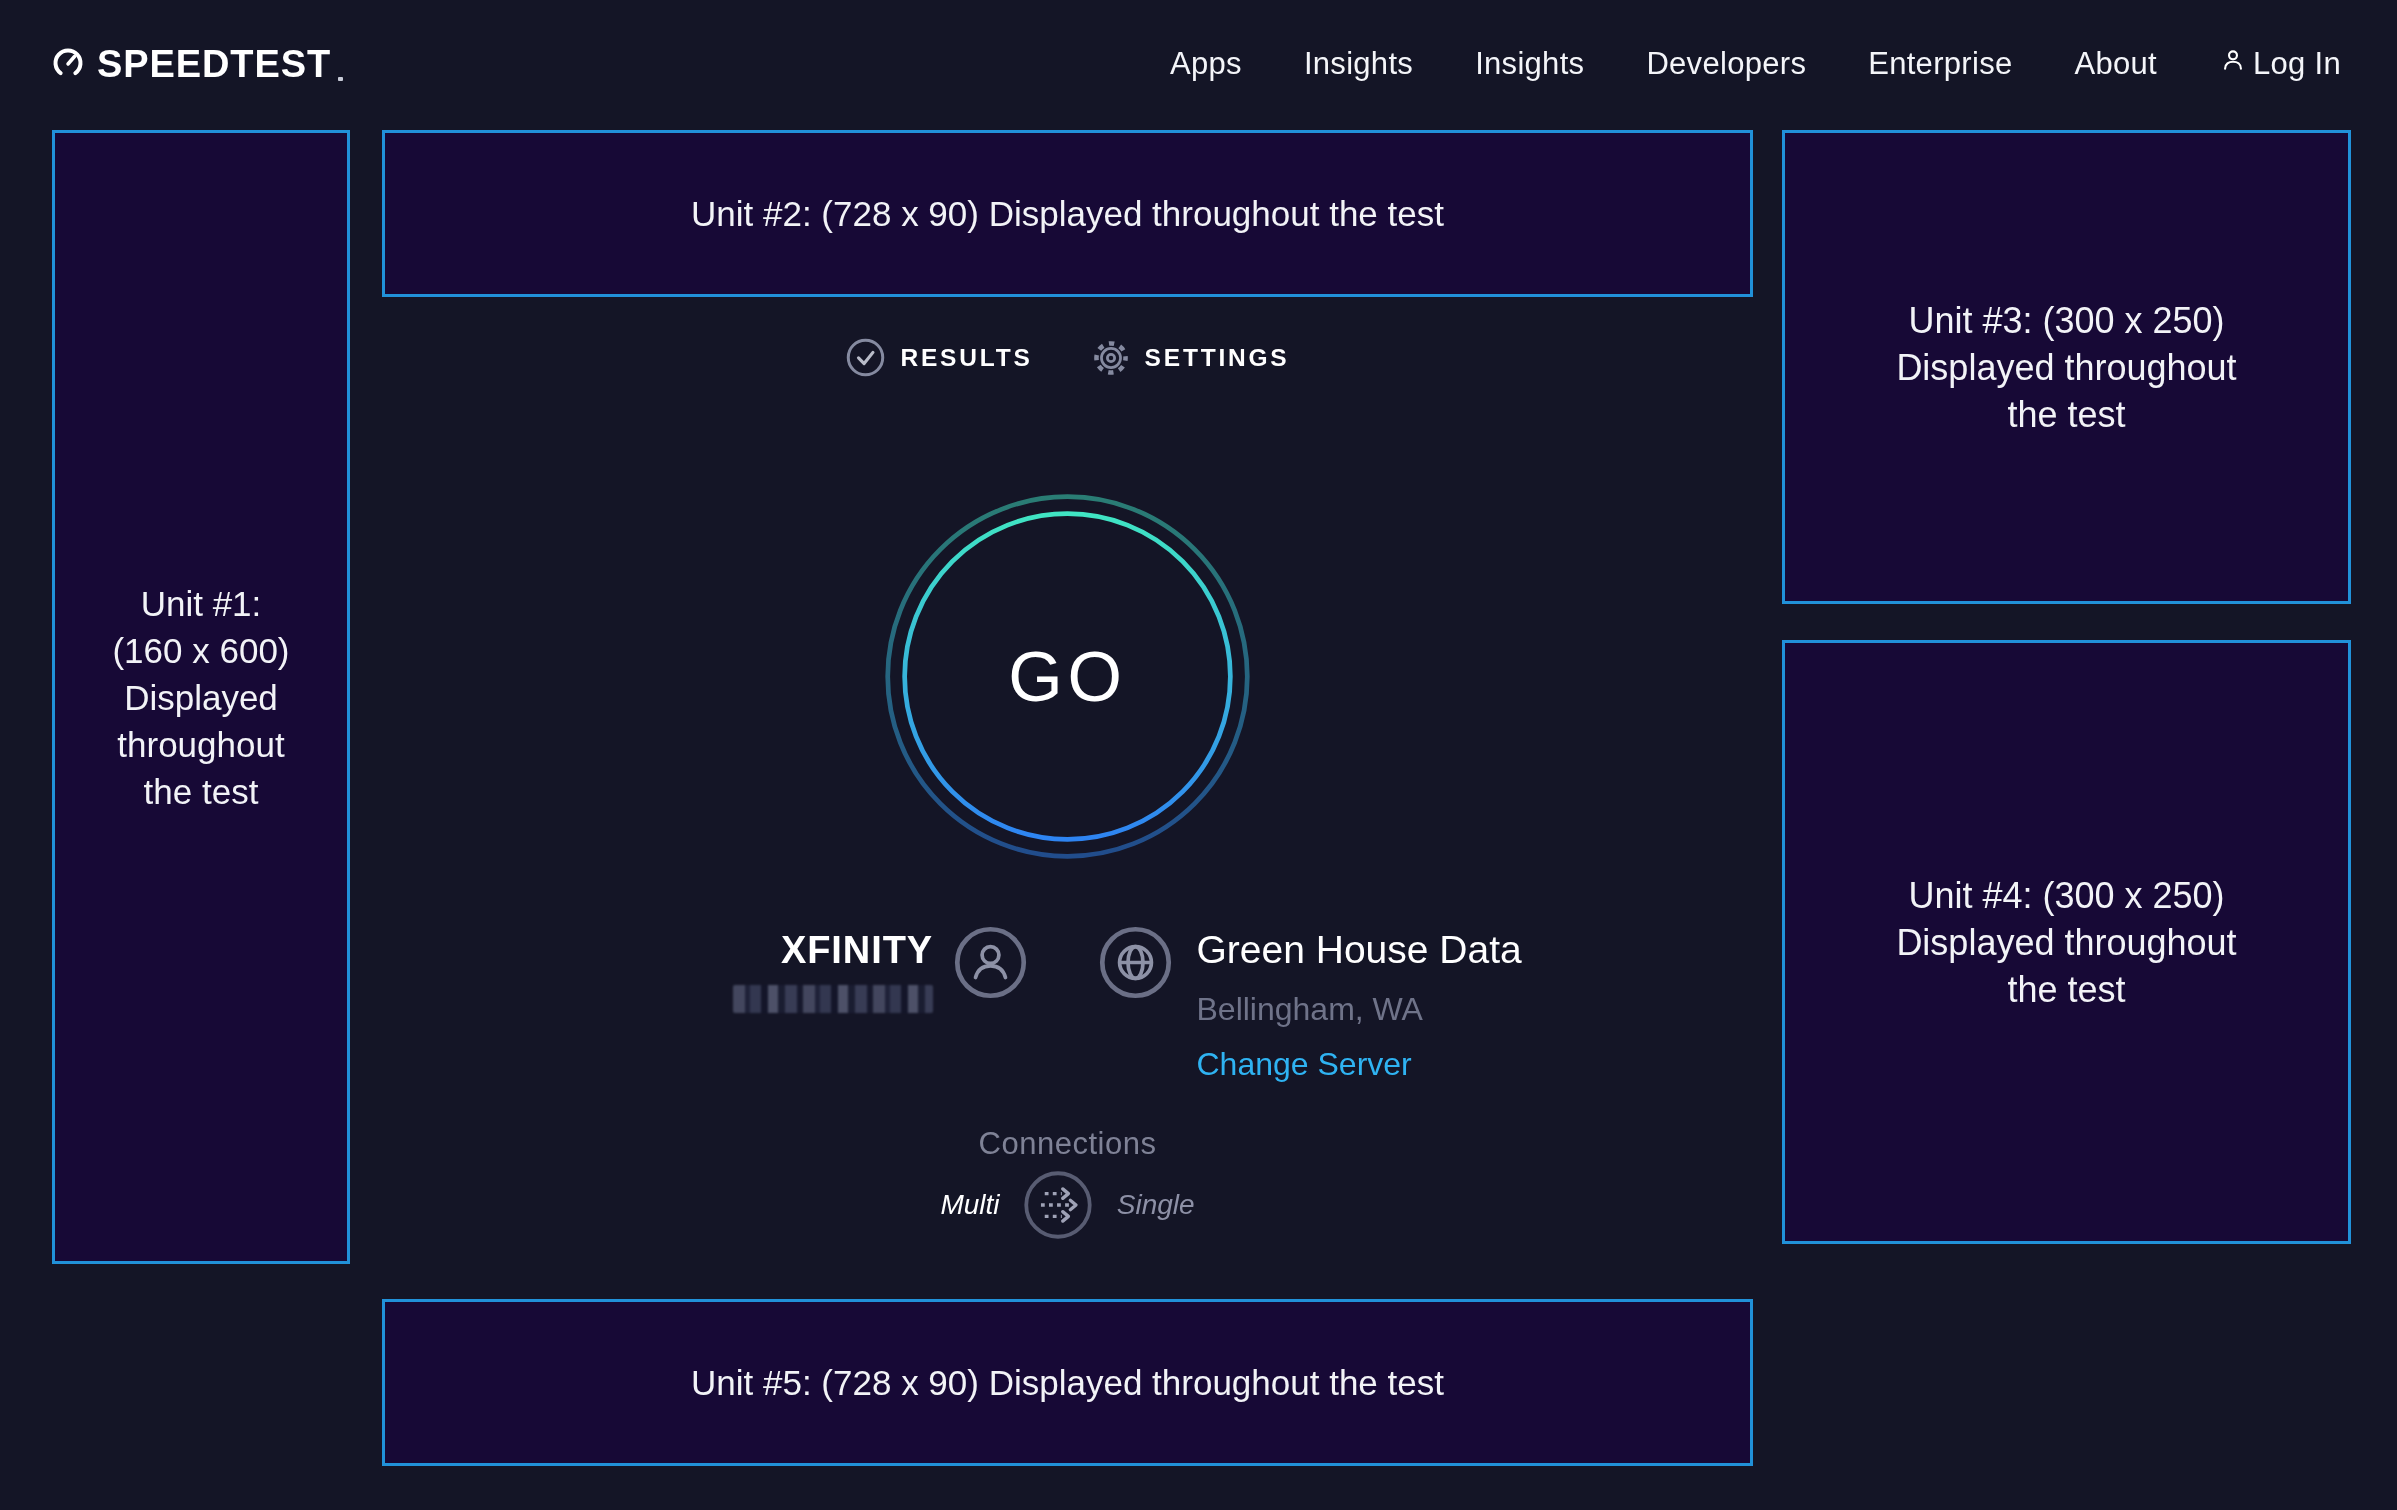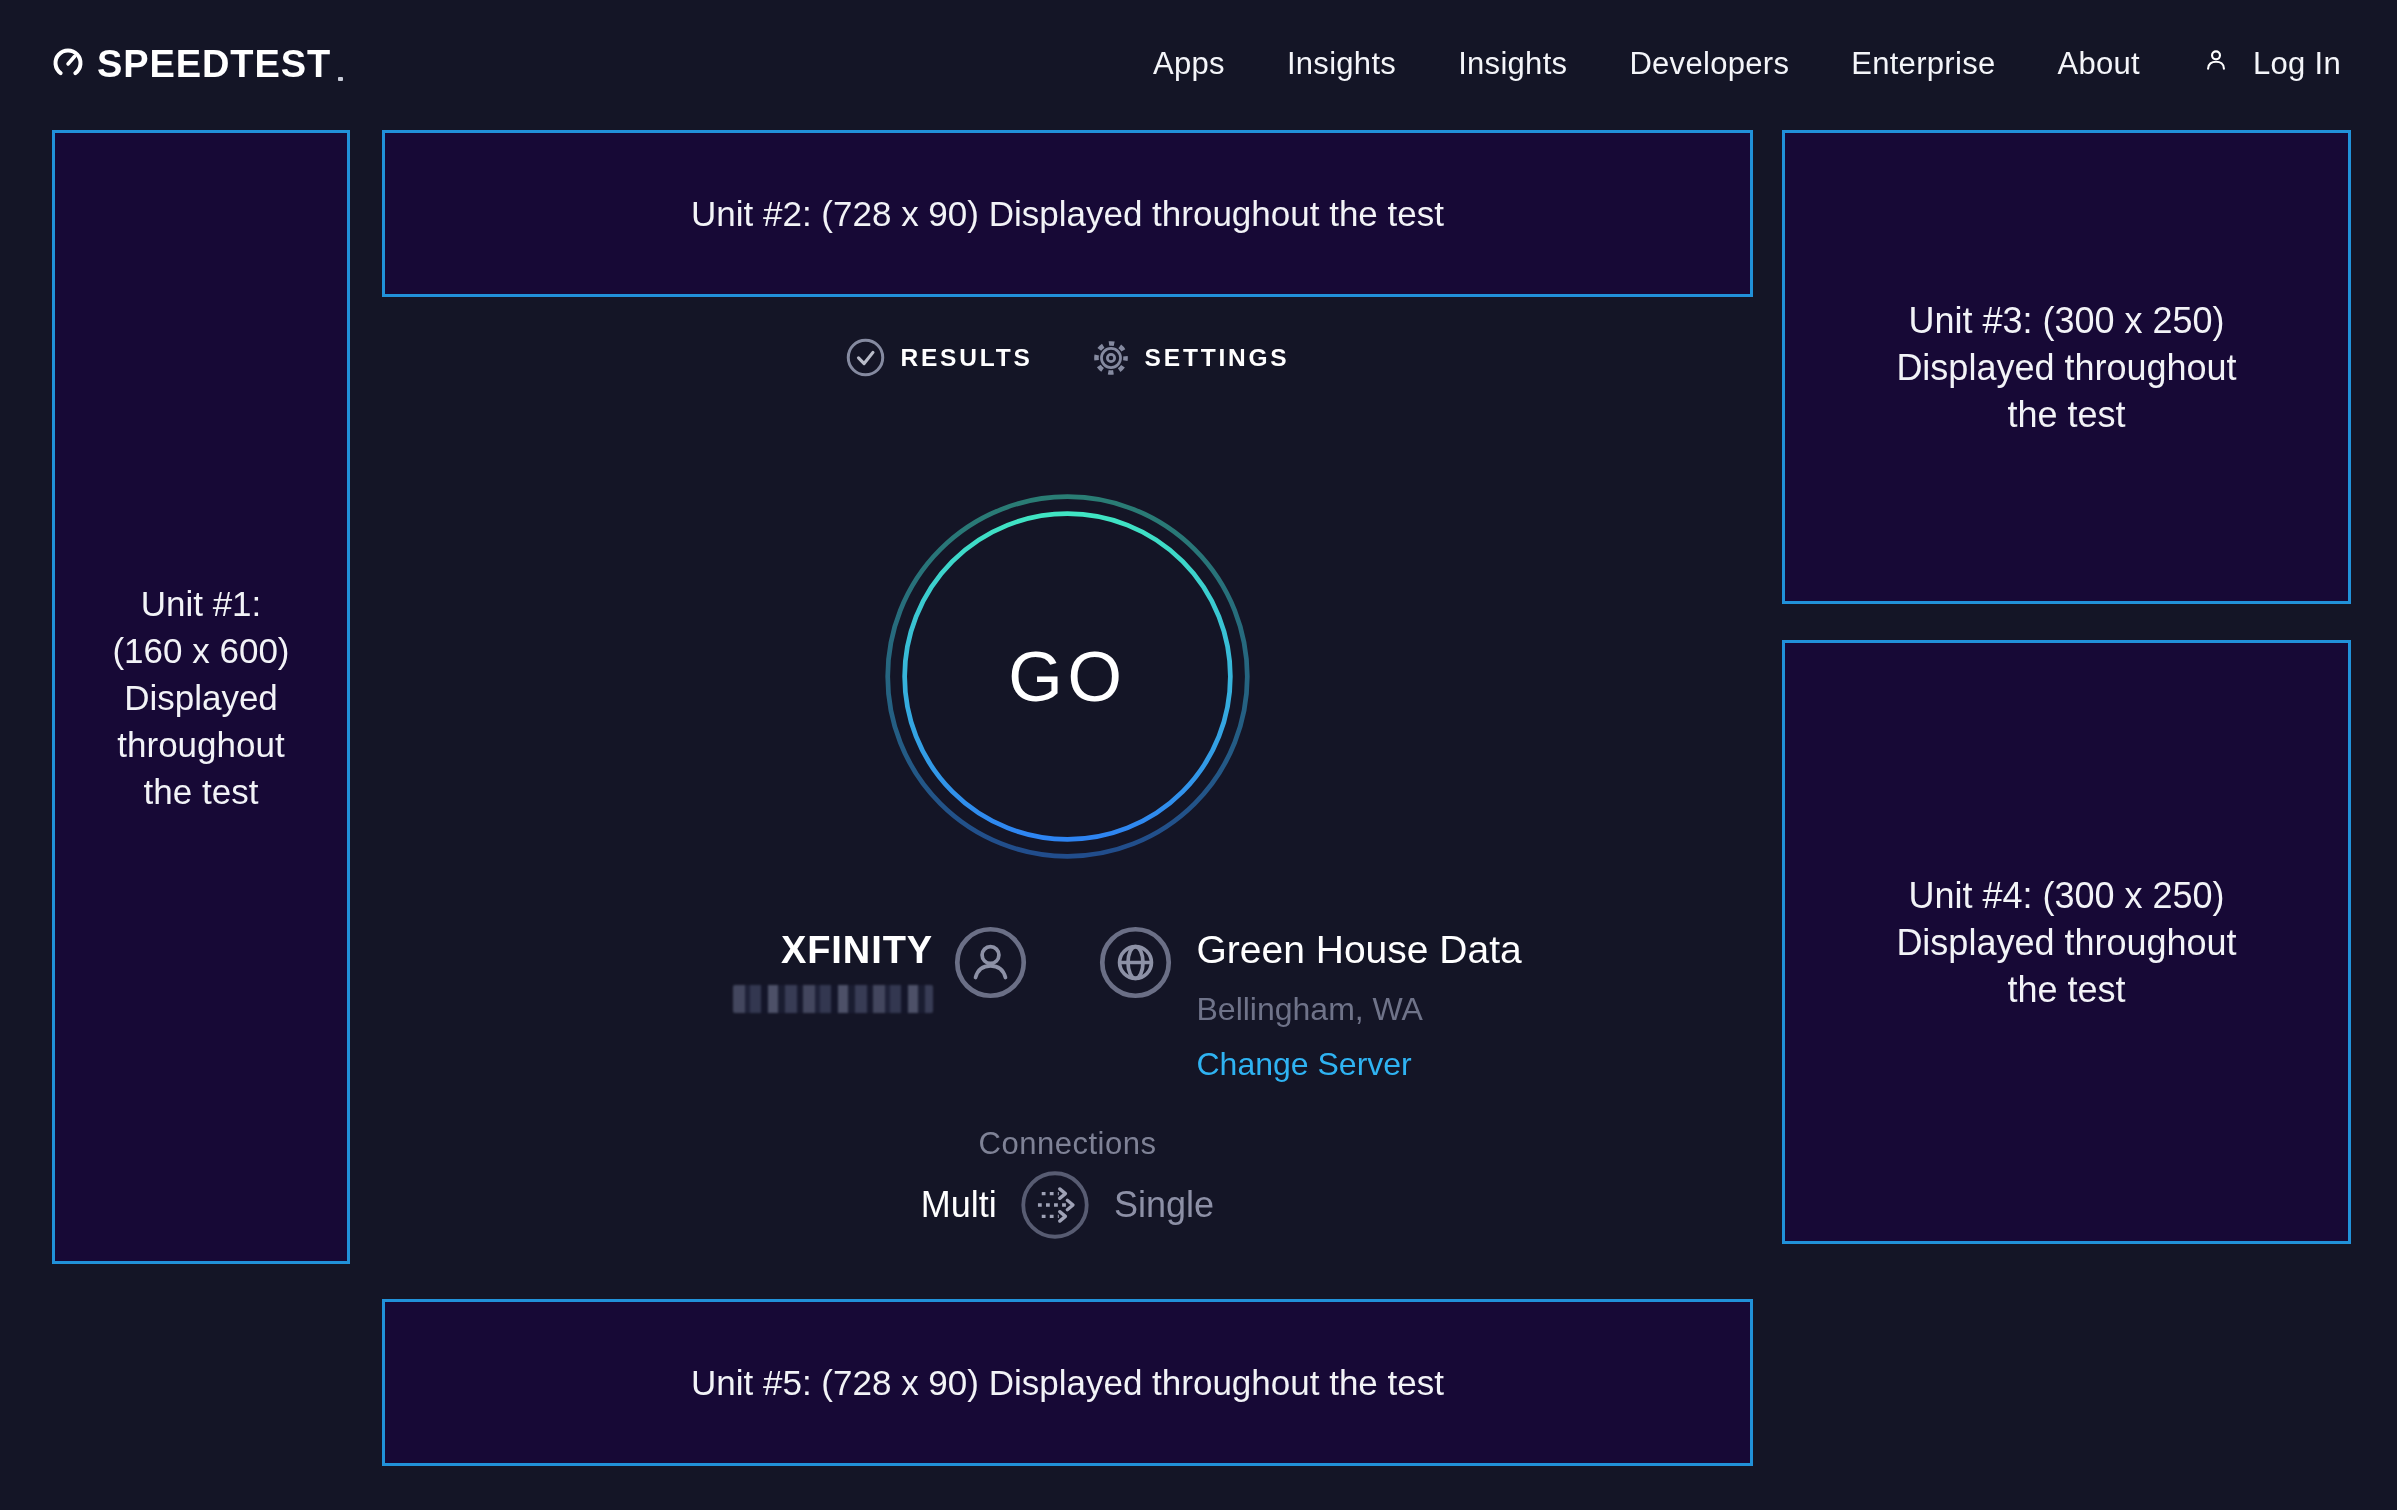--- a/index.html
+++ b/index.html
@@ -13,21 +13,21 @@
   
   .topnav {
     position:absolute; top:0; left:52px; right:56px; height:128px;
     display:flex; align-items:center; justify-content:space-between;
   }
   .brand { display:flex; align-items:center; gap:13px; color:#ffffff; cursor:pointer; }
   .brand-name { font-size:38px; font-weight:700; letter-spacing:0.9px; }
   .tm-mark { width:4.7px; height:4.7px; background:#c9ccd8; border-radius:0.9px; align-self:flex-start; margin:34px 0 0 -5.6px; }
   .nav { display:flex; align-items:center; gap:62px; }
   .nav-link { color:#f4f5f9; font-size:31px; letter-spacing:0.3px; text-decoration:none; cursor:pointer; white-space:nowrap; }
-  .login-link { display:flex; align-items:center; gap:23px;text-align:right; }
+  .login-link { display:flex; align-items:center; gap:6px;text-align:right; }
 
   
   .ad {
     position:absolute; background:#170936; border:3.8px solid #2191d9; box-sizing:border-box;
     display:flex; align-items:center; justify-content:center; text-align:center;
     color:#f2f3f7; font-size:35px; line-height:47px; cursor:pointer;
   }
   .ad-1 { left:52px;   top:130px;  width:298px;  height:1134px; }
   .ad-2 { left:382px;  top:130px;  width:1371px; height:167px;  }
   .ad-3 { left:1782px; top:130px;  width:569px;  height:474px;  }
@@ -60,21 +60,21 @@
   .round-icon { margin-top:7.5px; }
   .server-group { position:absolute; left:717px; top:0; display:flex; align-items:flex-start; gap:24.5px; }
   .server-text { display:flex; flex-direction:column; }
   .server-name { color:#ffffff; font-size:39px; font-weight:500; margin-top:10.4px; }
   .server-loc { color:#6f7389; font-size:32px; margin-top:19px; }
   .server-change { color:#2fb3f2; font-size:32px; margin-top:18px; cursor:pointer; text-decoration:none; }
 
   
   .connections-label { position:absolute; left:382px; top:1126px; width:1371px; text-align:center; color:#7f8296; font-size:31px; letter-spacing:0.5px; }
   .connections-row { position:absolute; left:382px; top:1169px; width:1371px; display:flex; align-items:center; justify-content:center; gap:22.6px; }
-  .conn-option { font-size:36px; cursor:pointer; }
+  .conn-option { font-size:28px; cursor:pointer;font-style:italic; }
   .conn-multi { color:#ffffff; font-weight:500; }
   .conn-single { color:#8d90a6; }
   .conn-toggle { cursor:pointer; display:block; }
 </style>
 </head>
 <body>
 
 <div class="page">
 
   <header class="topnav">

